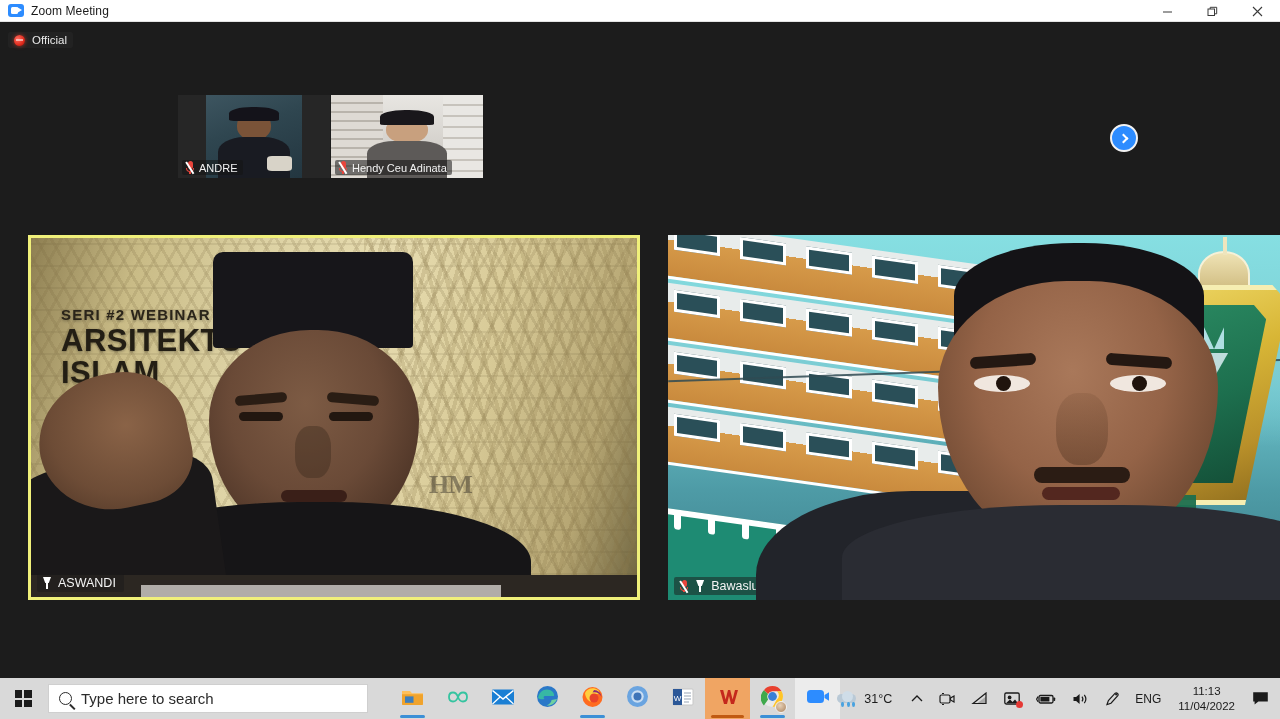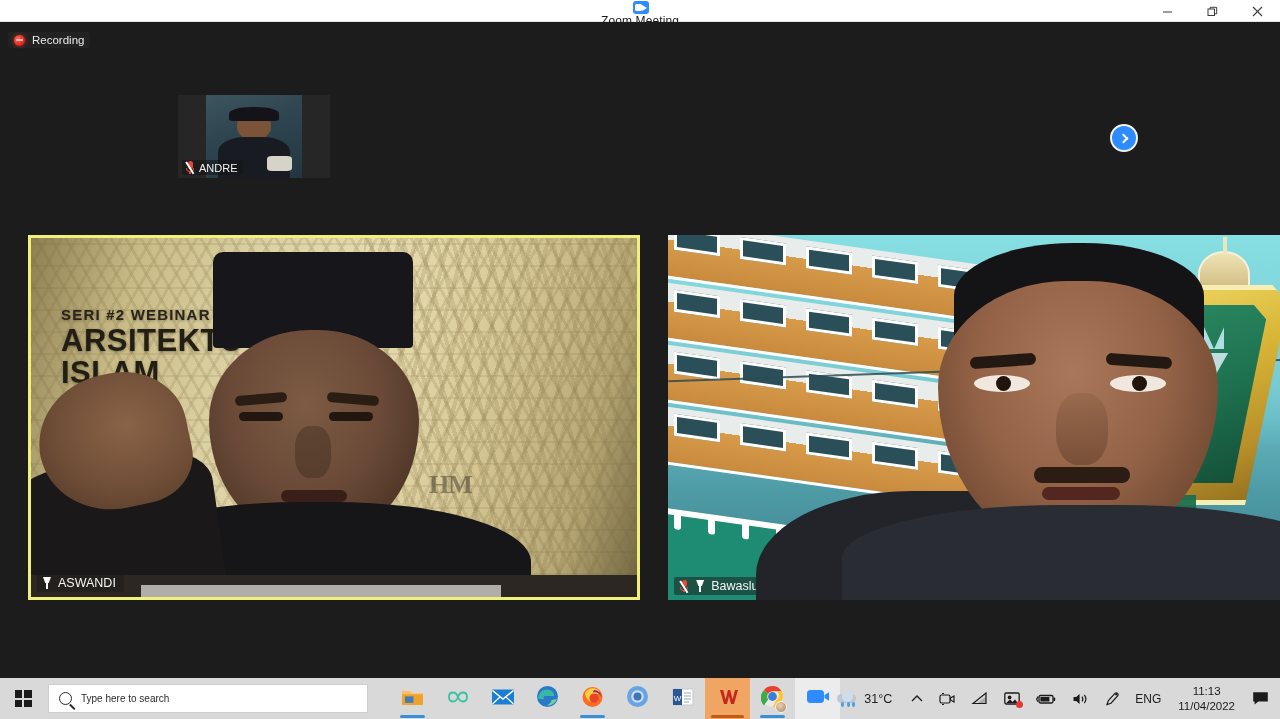--- a/index.html
+++ b/index.html
@@ -5,21 +5,21 @@
   * { margin:0; padding:0; box-sizing:border-box; }
   html, body {
     width:1280px; height:719px; overflow:hidden;
     font-family:"Liberation Sans", sans-serif;
     background:#1a1a1a;
   }
 
   
   .titlebar{
     height:22px; background:#ffffff; display:flex; align-items:center;
-    position:relative; border-bottom:1px solid #e3e3e3;flex-direction:column;
+    position:relative; border-bottom:1px solid #e3e3e3;
   }
   .tb-icon{ width:16px; height:16px; margin:0 7px 0 8px; position:relative; }
   .tb-icon .zoomglyph{
     width:16px;height:13px;background:#2d8cff;border-radius:3px;position:relative;display:block;margin-top:1px;
   }
   .tb-icon .zoomglyph::after{
     content:""; position:absolute; right:2px; top:3.5px;
     border-left:5px solid #fff; border-top:3px solid transparent; border-bottom:3px solid transparent;
   }
   .tb-icon .zoomglyph::before{
@@ -278,21 +278,21 @@
   }
   .start{
     width:46px; height:41px; display:flex; align-items:center; justify-content:center;
   }
   .winlogo{ width:17px;height:17px; display:grid; grid-template-columns:1fr 1fr; grid-template-rows:1fr 1fr; gap:2px; }
   .winlogo i{ background:#1b1b1b; display:block; }
   .search{
     width:320px; height:29px; background:#ffffff; border:1px solid #cfcfcf; display:flex; align-items:center;
     gap:9px; padding:0 10px; margin-left:2px;
   }
-  .search .ph{ font-size:10px; color:#2b2b2b; }
+  .search .ph{ font-size:15px; color:#2b2b2b; }
   .mag{ width:13px;height:13px;border:1.6px solid #2b2b2b;border-radius:50%;position:relative;flex:0 0 auto; }
   .mag::after{ content:""; position:absolute; right:-5px; bottom:-4px; width:7px;height:1.6px;background:#2b2b2b;transform:rotate(45deg); }
 
   .tasks{ display:flex; align-items:center; margin-left:22px; height:41px; }
   .tbi{ width:45px; height:41px; display:flex; align-items:center; justify-content:center; position:relative; }
   .tbi.running::after{ content:""; position:absolute; left:10px; right:10px; bottom:1px; height:3px; background:#3b8fd6; border-radius:2px; }
   .tbi.wps{ background:#f0a563; } .tbi.wps::after{ background:#c15a12; left:6px; right:6px; }
   .tbi.zoomrun{ background:#ececec; } .tbi.zoomrun::after{ background:#2d8cff; }
   .tbi.chrome::after{ background:#3b8fd6; }
 
@@ -333,21 +333,21 @@
         <path d="M1 1 L10 10 M10 1 L1 10" stroke="#3b3b3b" stroke-width="1.1" fill="none"></path>
       </svg>
     </div>
   </div>
 </div>
 
 <div class="zoom-body">
 
   <div class="recording">
     <span class="rec-dot"></span>
-    <span class="rec-label">Recording</span>
+    <span class="rec-label">Official</span>
   </div>
 
   <div class="strip">
 
     <div class="thumb inset">
       <div class="vid" style="background:linear-gradient(160deg,#3d5560 0%,#2f4650 40%,#233640 100%);">
         <div style="position:absolute;left:32%;top:20%;width:36%;height:34%;background:#7a5338;border-radius:46%;"></div>
         <div style="position:absolute;left:24%;top:14%;width:52%;height:17%;background:#14131a;border-radius:46% 46% 10% 10%;"></div>
         <div style="position:absolute;left:12%;top:50%;width:76%;height:50%;background:#191b22;border-radius:36% 36% 0 0;"></div>
         <div style="position:absolute;left:64%;top:74%;width:26%;height:18%;background:#d8d3c8;border-radius:20%;"></div>
@@ -357,20 +357,38 @@
           <span class="body"></span>
             <span class="base"></span>
             <span class="stem"></span>
             <span class="slash"></span>
         </span>
         <span class="lbl">ANDRE</span>
       </div>
     </div>
 
 
+    <div class="thumb">
+      <div class="vid" style="background:linear-gradient(180deg,#e8e6e2 0%,#d6d3ce 55%,#bfbcb6 100%);">
+        <div style="position:absolute;left:0;top:0;width:34%;height:100%;background:repeating-linear-gradient(180deg,#dedad4 0 7px,#b9b4ac 7px 9px);"></div>
+        <div style="position:absolute;right:0;top:0;width:26%;height:100%;background:repeating-linear-gradient(180deg,#e9e7e3 0 9px,#c7c3bc 9px 11px);"></div>
+        <div style="position:absolute;left:36%;top:26%;width:28%;height:32%;background:#c8a07e;border-radius:46%;"></div>
+        <div style="position:absolute;left:32%;top:18%;width:36%;height:18%;background:#19171b;border-radius:46% 46% 8% 8%;"></div>
+        <div style="position:absolute;left:24%;top:56%;width:52%;height:44%;background:#5d5a58;border-radius:34% 34% 0 0;"></div>
+      </div>
+      <div class="tname">
+        <span class="mic-muted">
+          <span class="body"></span>
+            <span class="base"></span>
+            <span class="stem"></span>
+            <span class="slash"></span>
+        </span>
+        <span class="lbl">Hendy Ceu Adinata</span>
+      </div>
+    </div>
 
 
 
   </div>
 
   <div class="nextpage">
     <span></span>
   </div>
 
   <div class="mainstage">

